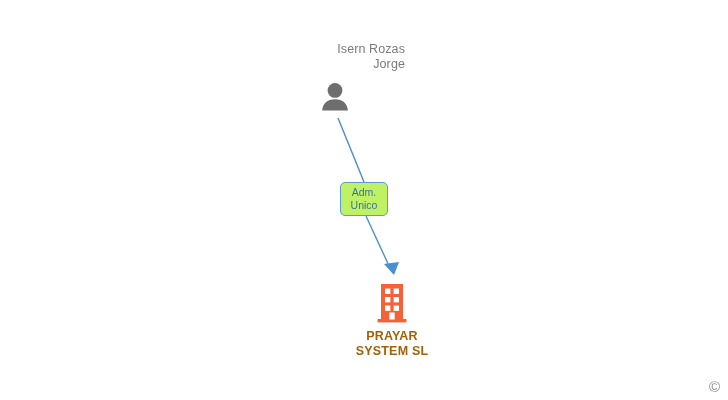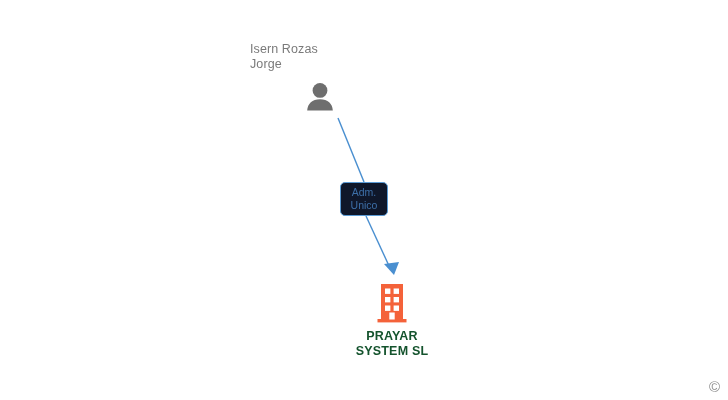--- a/index.html
+++ b/index.html
@@ -30,24 +30,24 @@
     left: 0;
     top: 0;
     width: 728px;
     height: 400px;
     pointer-events: none;
   }
 
   
   #person-node {
     position: absolute;
-    left: 250px;
+    left: 265px;
     top: 42px;
     width: 140px;
-    text-align: left;
+    text-align: right;
   }
   .person-name {
     font-size: 12.5px;
     line-height: 15px;
     color: #7a7a7a;
     letter-spacing: 0.1px;
     white-space: pre-line;
   }
   .person-icon-wrap {
     margin-top: 7px;
@@ -60,21 +60,21 @@
   
   #relation-label {
     position: absolute;
     left: 340px;
     top: 182px;
     width: 48px;
     height: 34px;
     box-sizing: border-box;
     border: 1.3px solid #5b9bd5;
     border-radius: 5px;
-    background: #0f172a;
+    background: #bef264;
     color: #3d6fa8;
     font-size: 10.5px;
     line-height: 13px;
     display: flex;
     flex-direction: column;
     align-items: center;
     justify-content: center;
     text-align: center;
     white-space: pre-line;
   }
@@ -90,21 +90,21 @@
   .company-icon-wrap {
     height: 44px;
     display: flex;
     align-items: flex-end;
     justify-content: center;
   }
   .company-name {
     margin-top: 5px;
     font-size: 12.5px;
     line-height: 15px;
-    color: #14532d;
+    color: #a16207;
     font-weight: bold;
     letter-spacing: 0.2px;
     white-space: pre-line;
   }
 
   
   #watermark {
     position: absolute;
     right: 8px;
     bottom: 6px;

